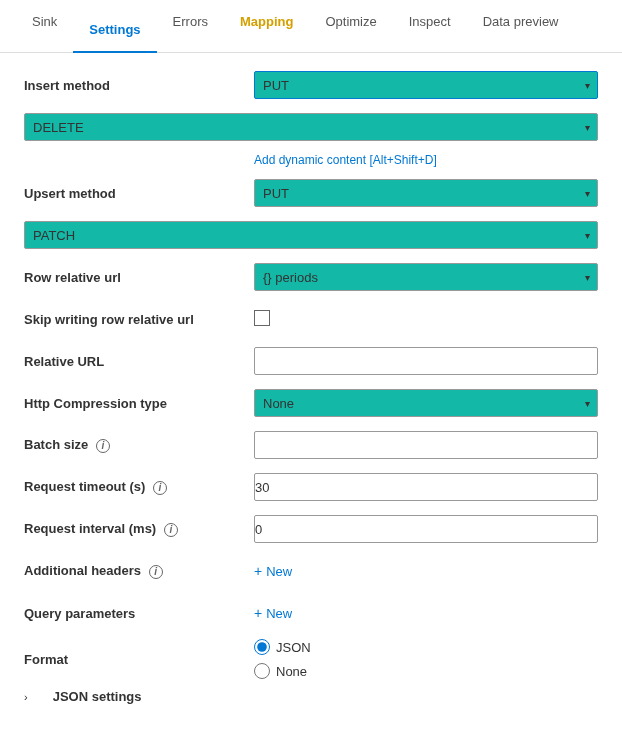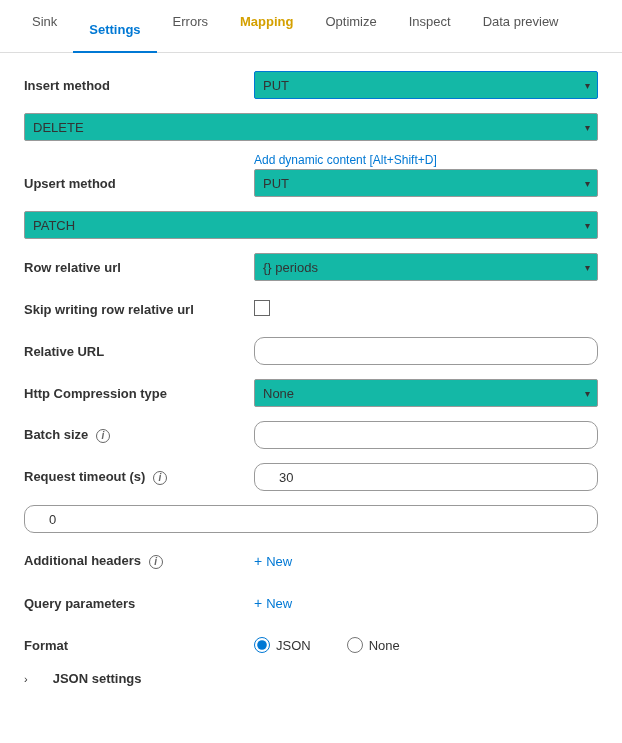--- a/index.html
+++ b/index.html
@@ -53,20 +53,21 @@
       font-weight: 600;
       color: #333;
     }
     .setting-control {
       flex: 1;
     }
 
     
     .dynamic-content-row {
       display: flex;
+      margin-bottom: 10px;
       padding-left: 230px;
     }
     .dynamic-link {
       color: #0078d4;
       font-size: 12px;
       cursor: pointer;
       text-decoration: none;
     }
 
     
@@ -98,22 +99,22 @@
       pointer-events: none;
       color: #333;
       font-size: 10px;
     }
 
     
     .text-input {
       width: 100%;
       height: 28px;
       border: 1px solid #999;
-      border-radius: 10px;
-      padding: 0 24px;
+      border-radius: 2px;
+      padding: 0 0;
       font-size: 13px;
       color: #333;
       outline: none;
     }
 
     
     .checkbox-input {
       width: 16px;
       height: 16px;
       border: 1px solid #666;
@@ -158,21 +159,22 @@
     }
     .plus-icon {
       font-size: 14px;
       font-weight: 300;
       color: #0078d4;
     }
 
     
     .radio-group {
       display: flex;
-      gap: 36px;
+      gap: 8px;
+      flex-direction: column;
     }
     .radio-label {
       display: flex;
       align-items: center;
       gap: 6px;
       cursor: pointer;
       font-size: 13px;
     }
     .radio-input {
       width: 16px;
@@ -331,20 +333,24 @@
     <div class="setting-label">
       <span>Request timeout (s)</span>
       <span class="info-icon">i</span>
     </div>
     <div class="setting-control">
       <input type="text" class="text-input" value="30" style="">
     </div>
   </div>
 
   <div class="setting-row">
+    <div class="setting-label">
+      <span>Request interval (ms)</span>
+      <span class="info-icon">i</span>
+    </div>
     <div class="setting-control">
       <input type="text" class="text-input" value="0" style="">
     </div>
   </div>
 
   <div class="setting-row">
     <div class="setting-label">
       <span>Additional headers</span>
       <span class="info-icon">i</span>
     </div>

